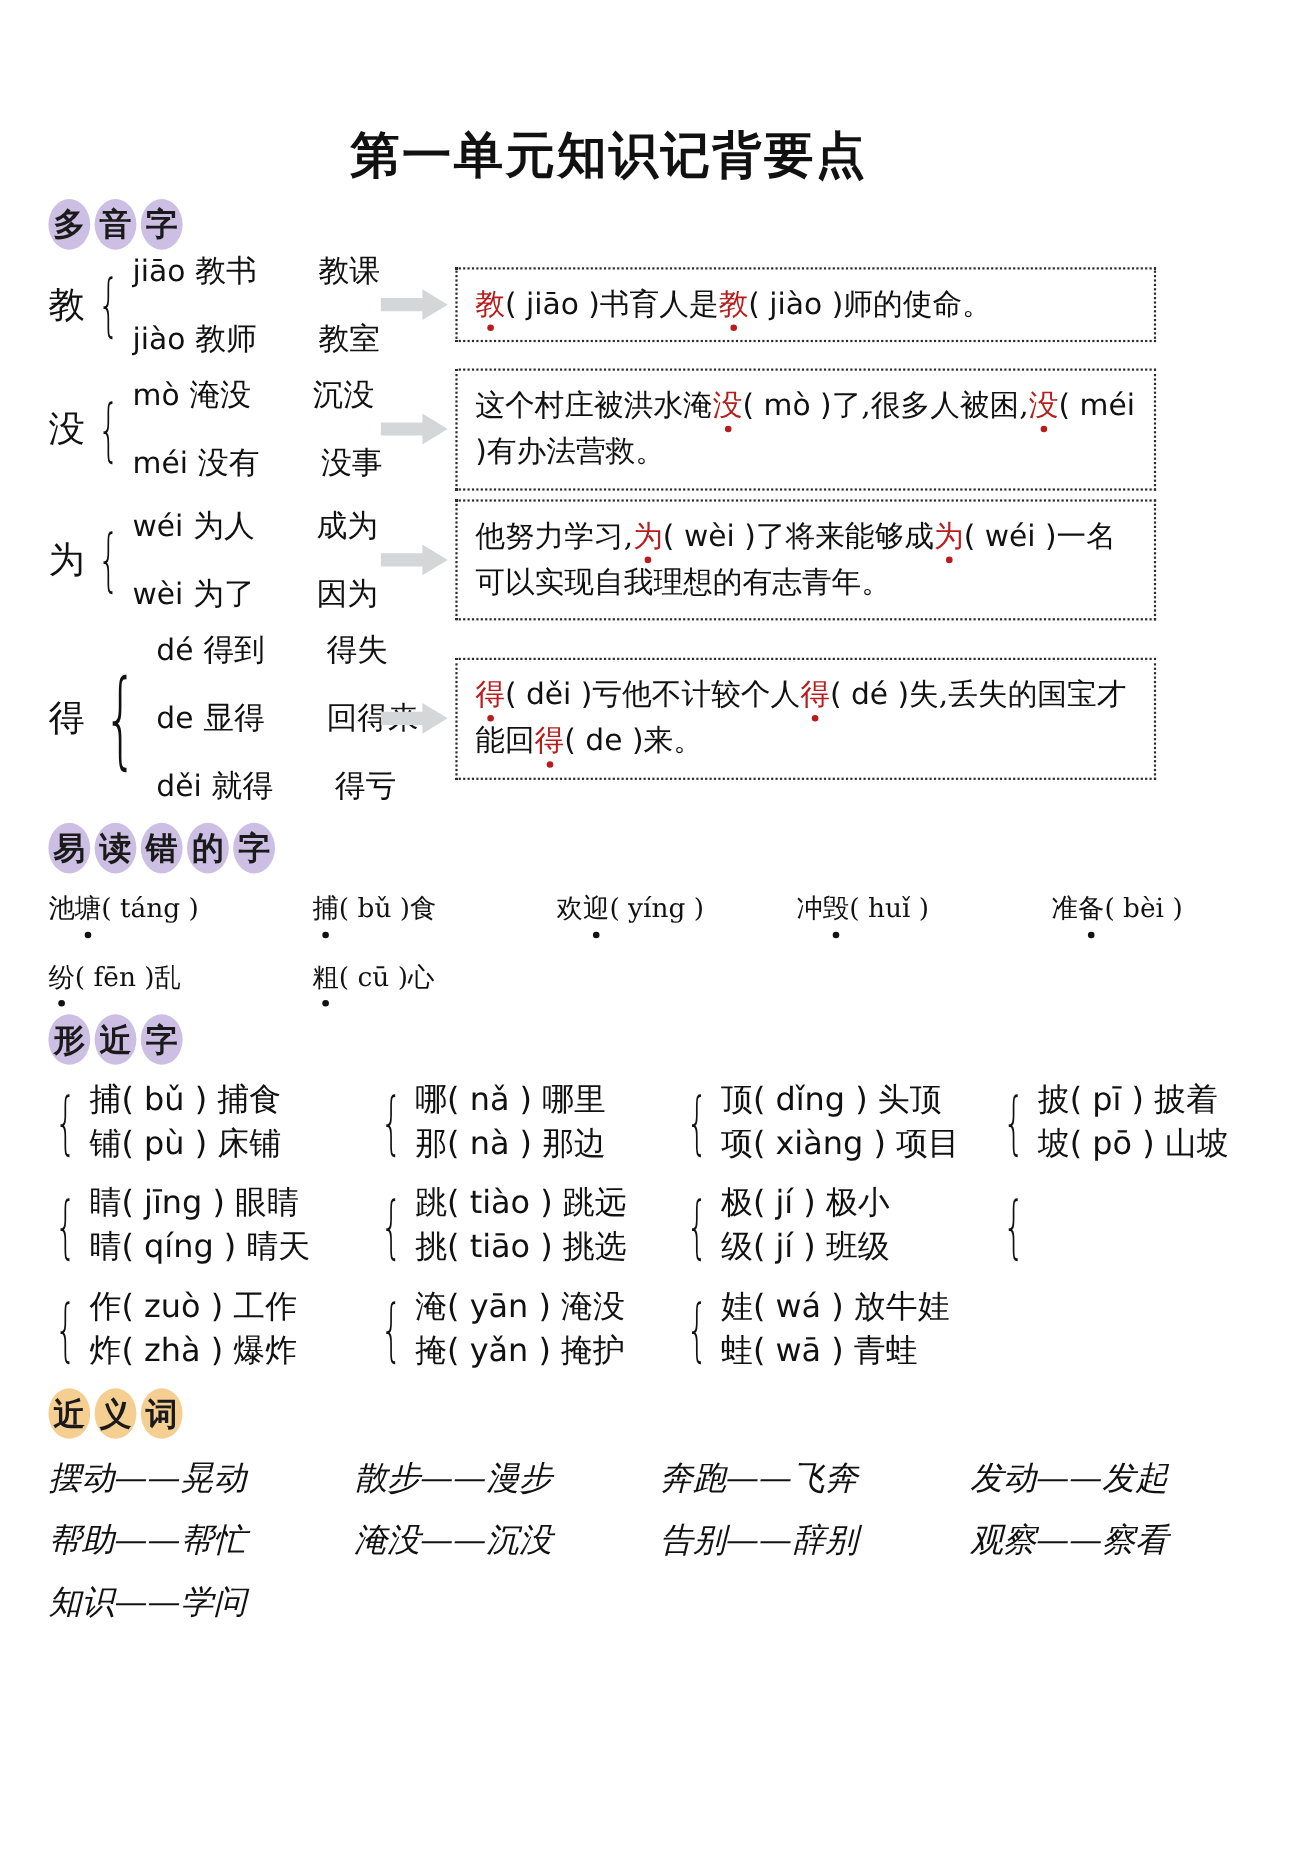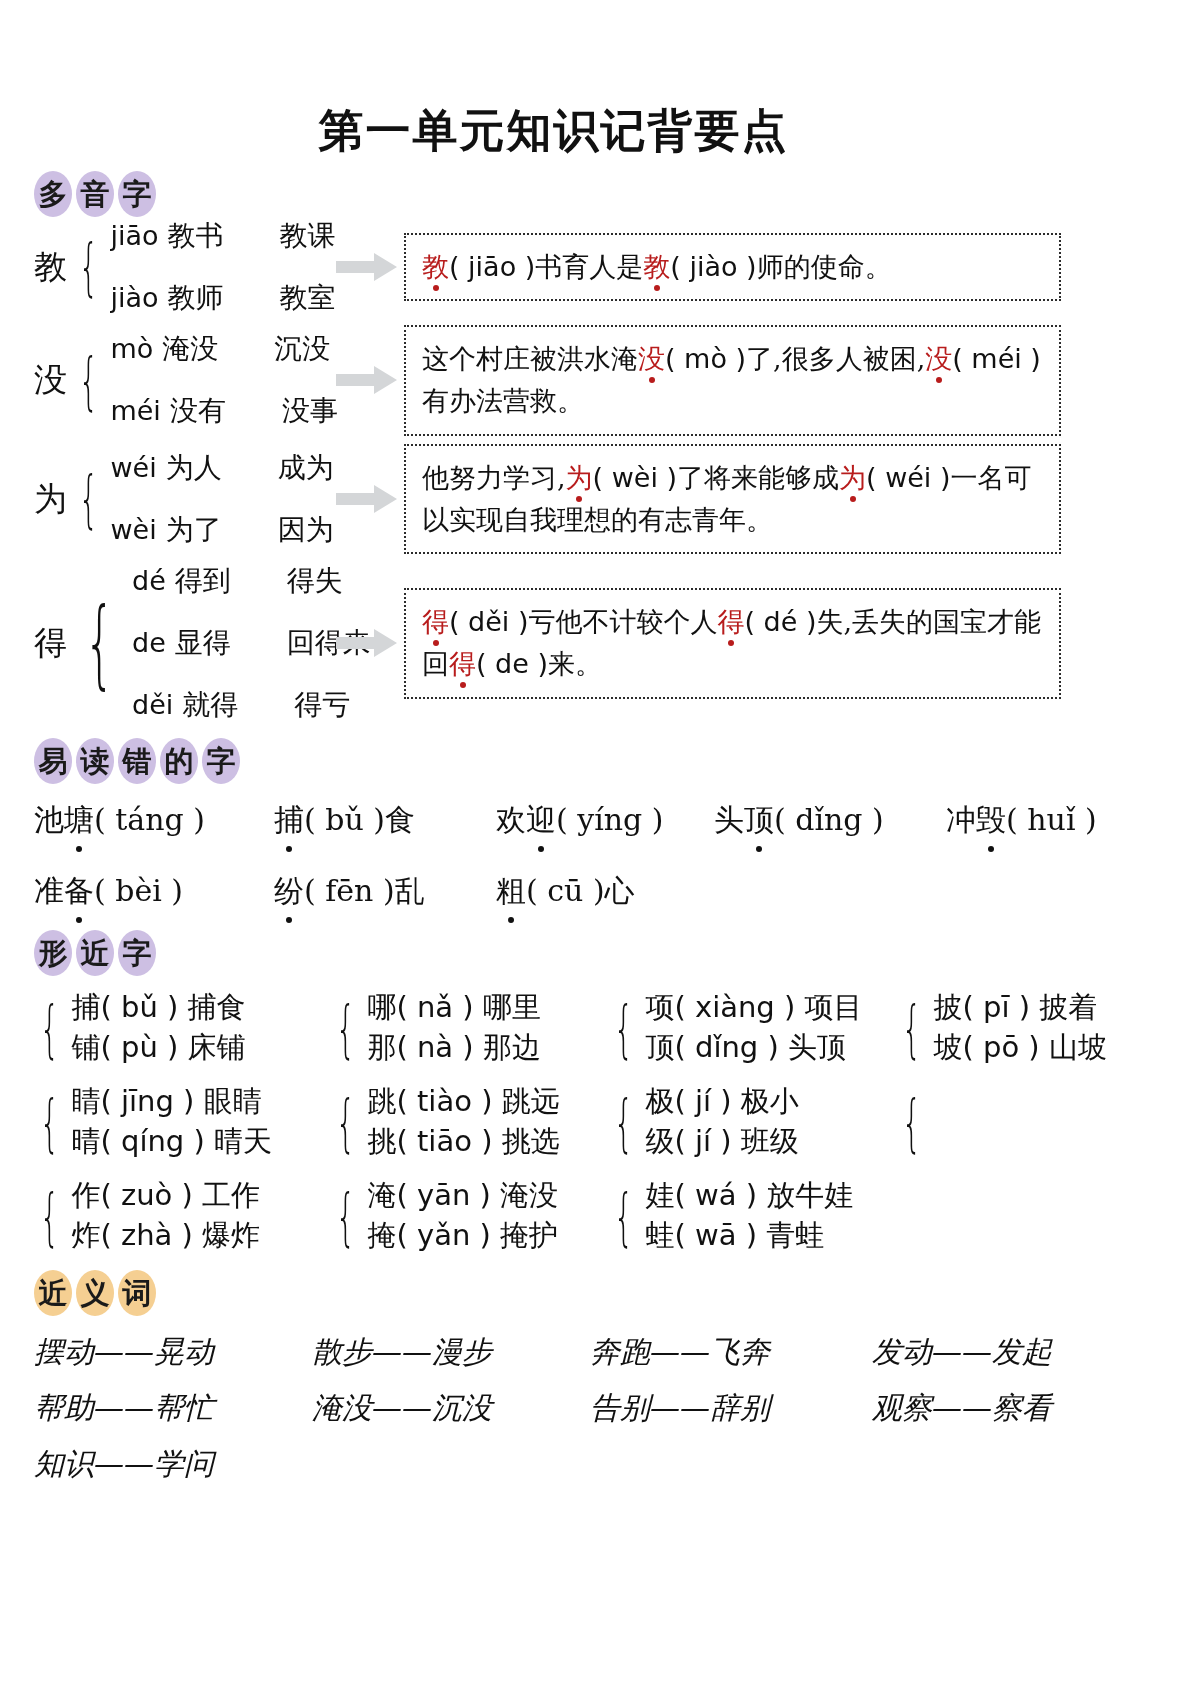--- a/index.html
+++ b/index.html
@@ -4,21 +4,21 @@
 <style>
   html,body{margin:0;padding:0;}
   body{
     width:1191px;height:1684px;
     background:#ffffff;
     font-family:"Liberation Serif","DejaVu Serif",serif;
     color:#111;
     position:relative;
     overflow:hidden;
   }
-  .page{position:relative;width:1107px;height:1684px;padding:6px;box-sizing:border-box;}
+  .page{position:relative;width:1107px;height:1684px;padding:16px;box-sizing:border-box;}
 
   
   .title{
     text-align:center;
     font-size:45px;
     font-weight:bold;
     letter-spacing:2px;
     margin:0;
     padding-top:95px;
     font-family:"DejaVu Serif","Liberation Serif",serif;
@@ -121,21 +121,21 @@
 
   
   .yiducuo{padding:6px 0 0 0;}
   .edc-grid{
     display:grid;
     grid-template-columns:240px 222px 218px 232px auto;
     padding:16px 0 0 28px;
     row-gap:30px;
   }
   .edc-item{
-    font-size:30px;
+    font-size:24px;
     white-space:nowrap;
     font-family:"DejaVu Serif","Liberation Serif",serif;
   }
   .dot{position:relative;display:inline-block;}
   .dot::after{
     content:"";
     position:absolute;
     left:50%;margin-left:-3px;
     bottom:-11px;
     width:6px;height:6px;border-radius:50%;
@@ -261,21 +261,20 @@
       <span class="badge purple">易</span>
       <span class="badge purple">读</span>
       <span class="badge purple">错</span>
       <span class="badge purple">的</span>
       <span class="badge purple">字</span>
     </div>
     <div class="edc-grid" id="edc-grid">
         <div class="edc-item"><span>池</span><span class="dot">塘</span><span>( táng )</span></div>
         <div class="edc-item"><span></span><span class="dot">捕</span><span>( bǔ )食</span></div>
         <div class="edc-item"><span>欢</span><span class="dot">迎</span><span>( yíng )</span></div>
-        <div class="edc-item"><span>头</span><span class="dot">顶</span><span>( dǐng )</span></div>
         <div class="edc-item"><span>冲</span><span class="dot">毁</span><span>( huǐ )</span></div>
         <div class="edc-item"><span>准</span><span class="dot">备</span><span>( bèi )</span></div>
         <div class="edc-item"><span></span><span class="dot">纷</span><span>( fēn )乱</span></div>
         <div class="edc-item"><span></span><span class="dot">粗</span><span>( cū )心</span></div>
       </div>
   </div>
 
   <div class="xingjin">
     <div class="section-head">
       <span class="badge purple">形</span>
@@ -293,22 +292,22 @@
         <div class="xj-pair">
           <span class="brace">{</span>
           <div class="xj-words">
             <div class="xj-line"><span>哪</span><span class="py">( nǎ )</span> <span>哪里</span></div>
             <div class="xj-line"><span>那</span><span class="py">( nà )</span> <span>那边</span></div>
           </div>
         </div>
         <div class="xj-pair">
           <span class="brace">{</span>
           <div class="xj-words">
+            <div class="xj-line"><span>顶</span><span class="py">( dǐng )</span> <span>头顶</span></div>
             <div class="xj-line"><span>项</span><span class="py">( xiàng )</span> <span>项目</span></div>
-            <div class="xj-line"><span>顶</span><span class="py">( dǐng )</span> <span>头顶</span></div>
           </div>
         </div>
         <div class="xj-pair">
           <span class="brace">{</span>
           <div class="xj-words">
             <div class="xj-line"><span>披</span><span class="py">( pī )</span> <span>披着</span></div>
             <div class="xj-line"><span>坡</span><span class="py">( pō )</span> <span>山坡</span></div>
           </div>
         </div>
         <div class="xj-pair">

